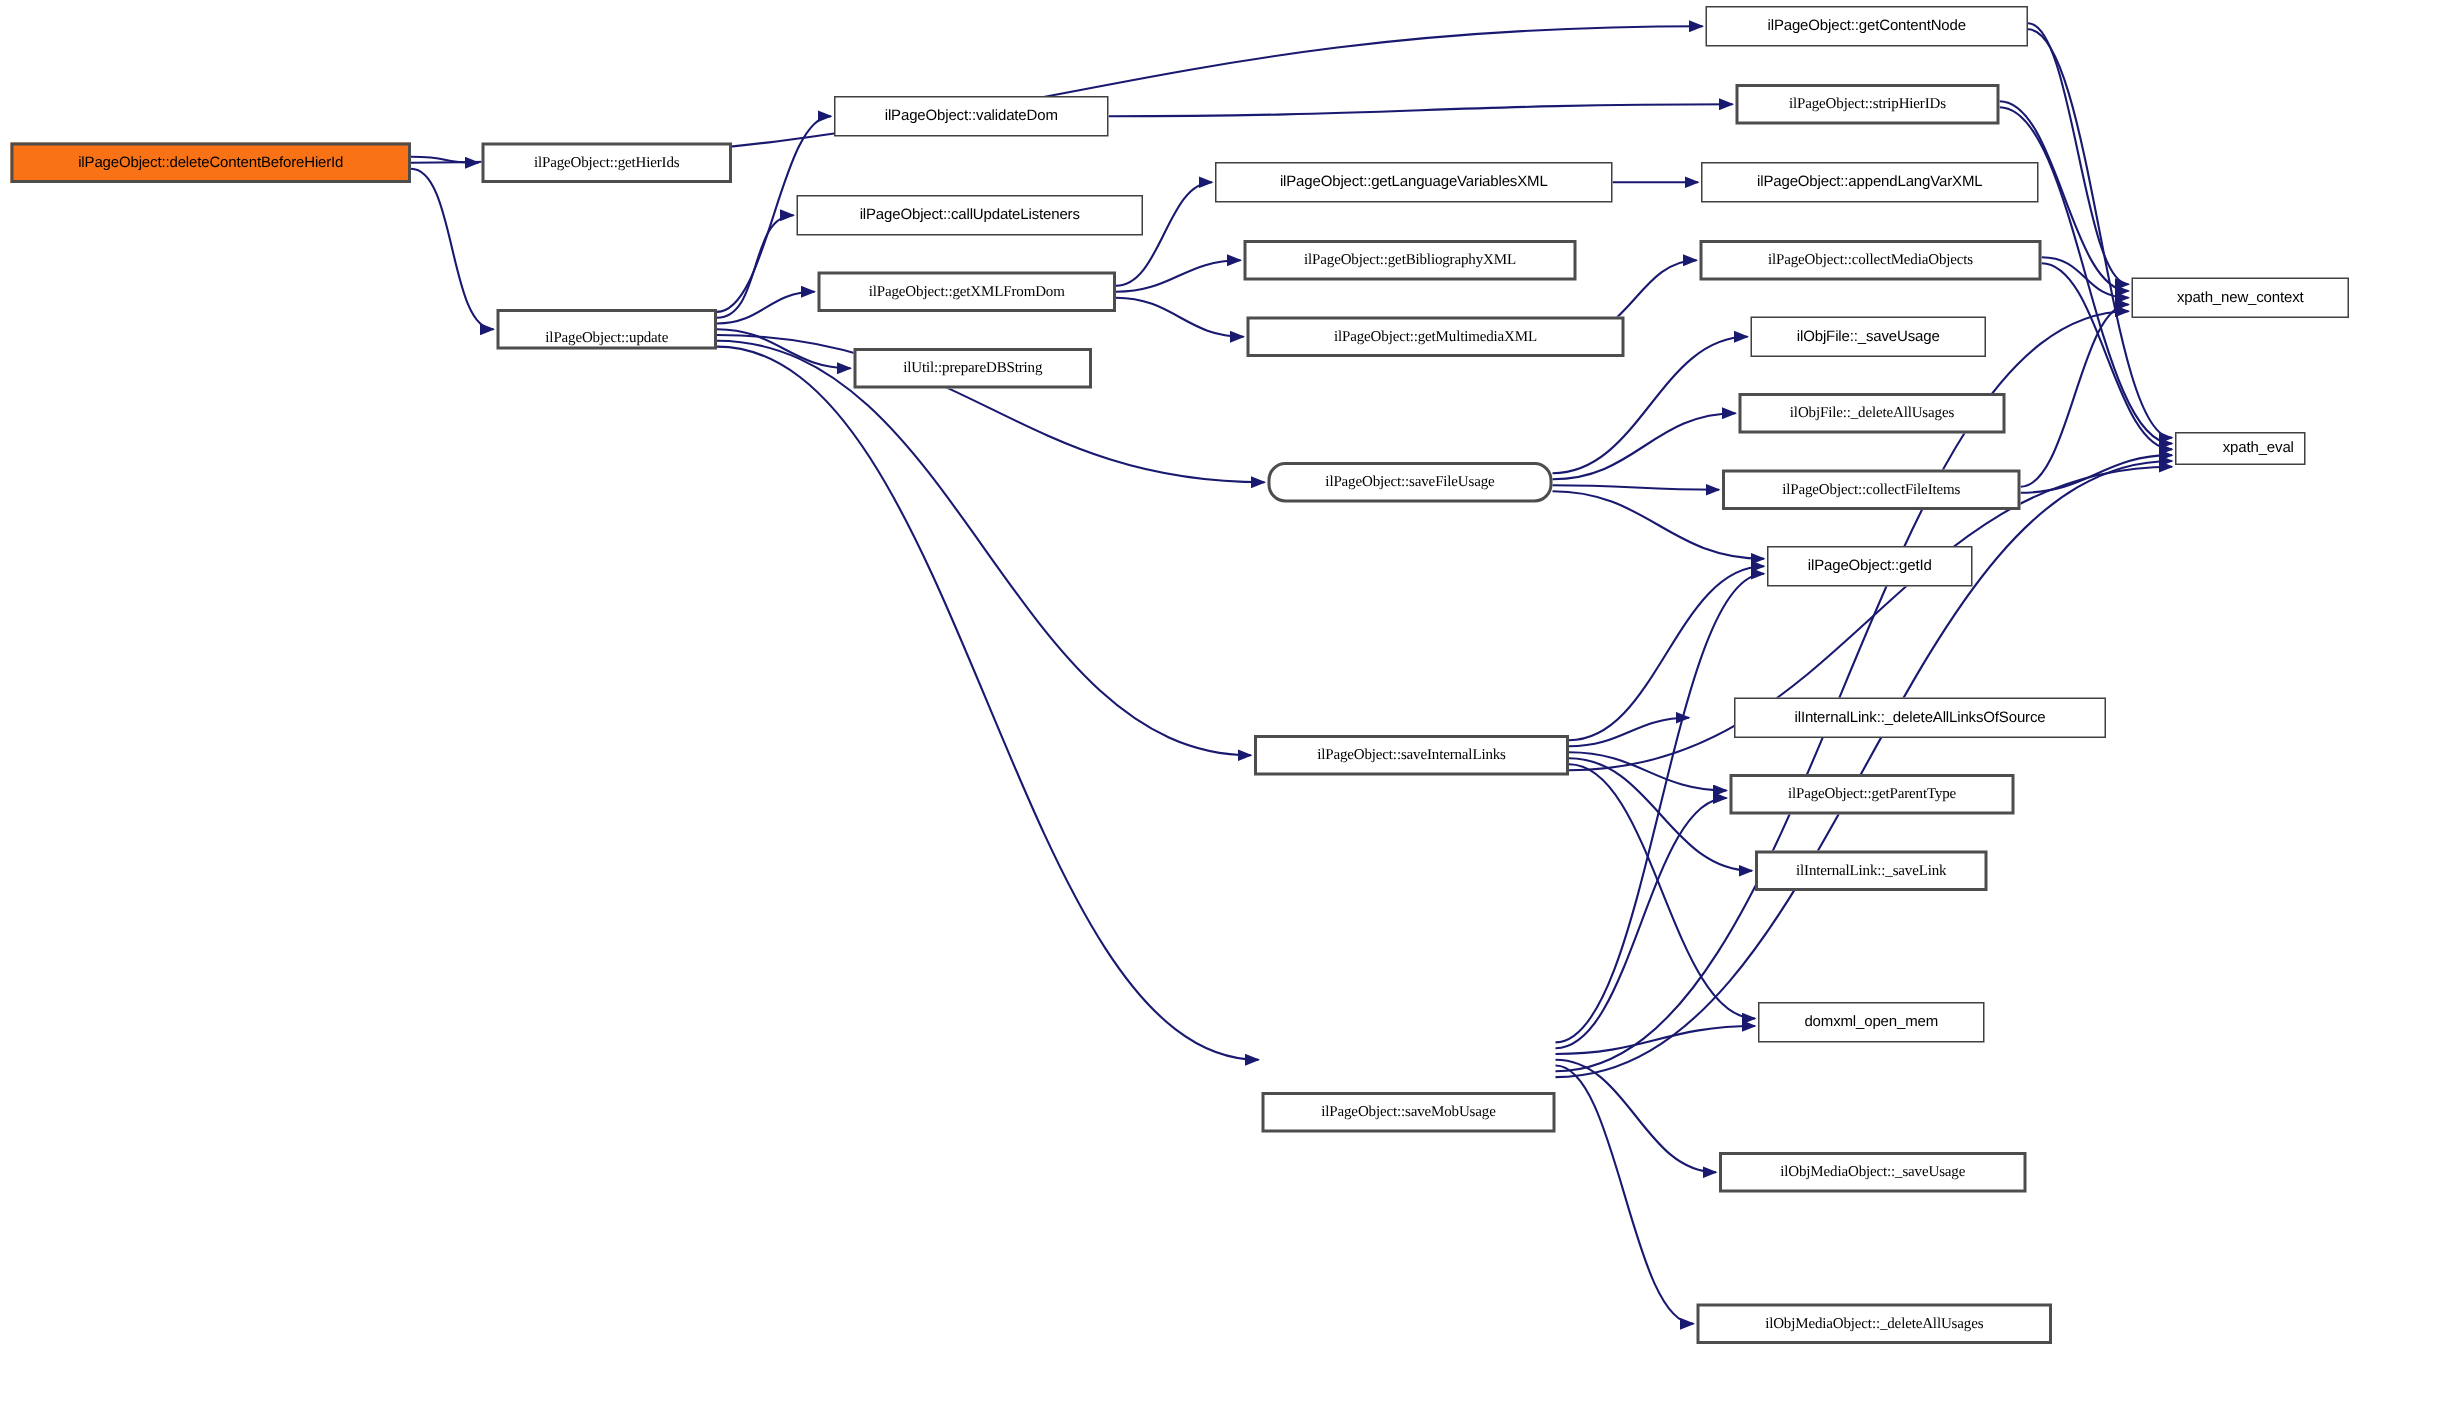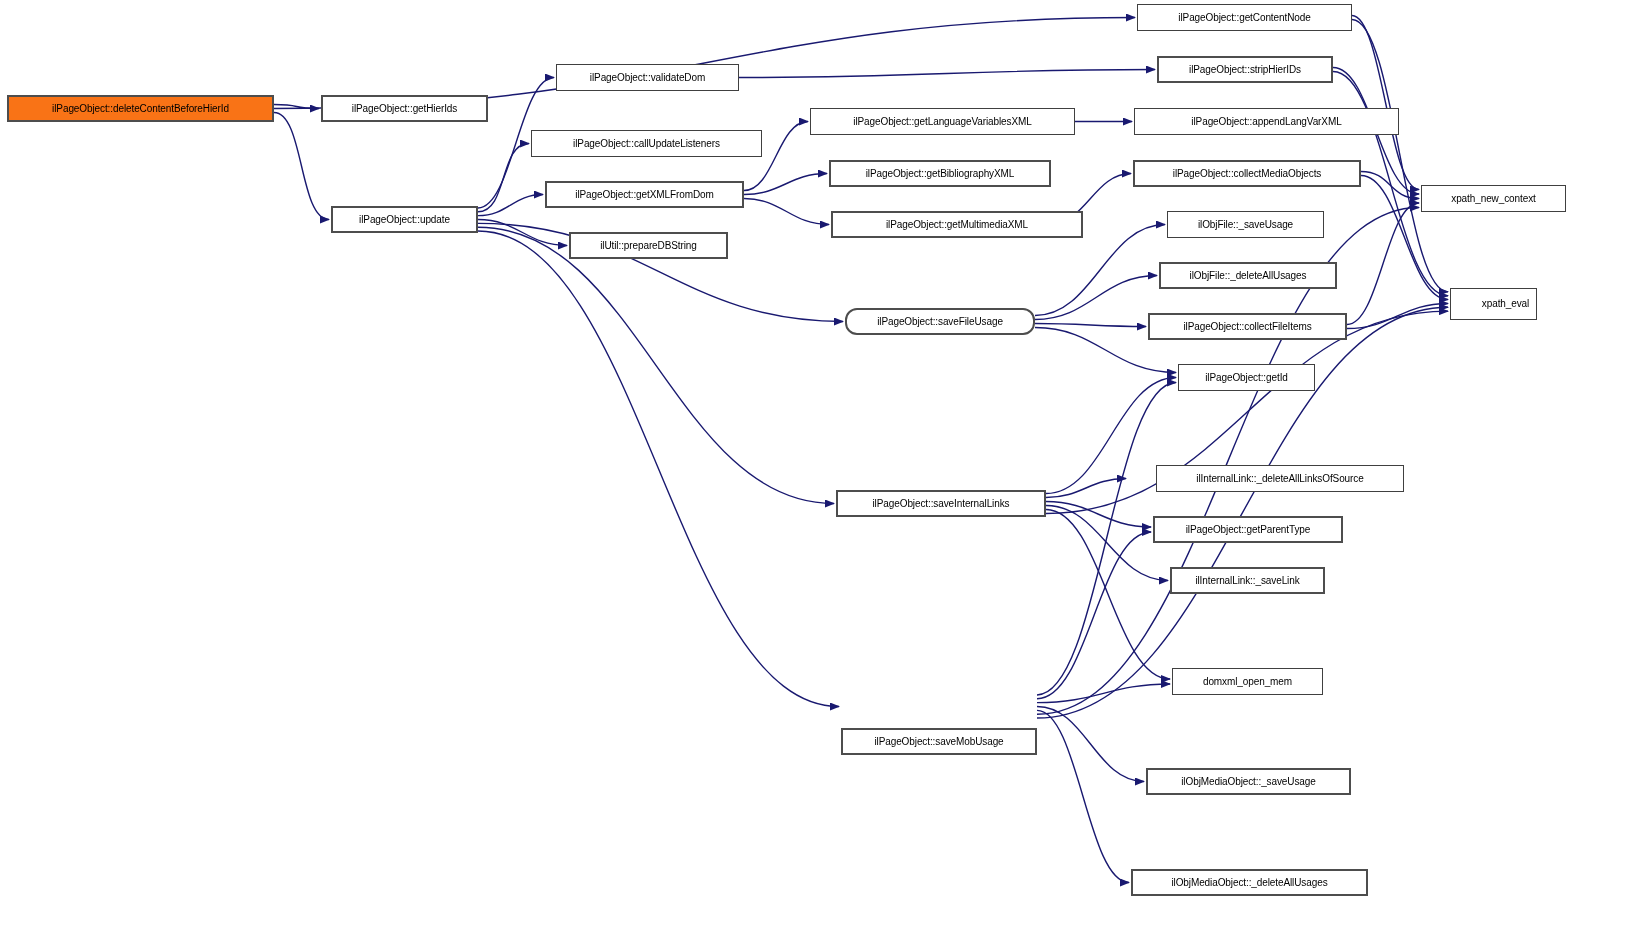--- a/index.html
+++ b/index.html
@@ -35,20 +35,21 @@
     border: 1px solid #404040;
     color: #000000;
     font-size: 10px;
     line-height: 1;
     white-space: nowrap;
     letter-spacing: -0.1px;
     z-index: 2;
   }
   .node.thick {
     border: 2px solid #4d4d4d;
+    font-family: Liberation Serif, serif;
   }
   .node.highlight {
     background: #f97316;
     border: 2px solid #4d4d4d;
   }
   .node-label {
     pointer-events: none;
   }
 </style>
 </head>
@@ -114,21 +115,21 @@
       </div>
       <div class="node" style="left: 556px; top: 64px; width: 183px; height: 27px;">
         <span class="node-label">ilPageObject::validateDom</span>
       </div>
       <div class="node" style="left: 531px; top: 130px; width: 231px; height: 27px;">
         <span class="node-label">ilPageObject::callUpdateListeners</span>
       </div>
       <div class="node thick" style="left: 545px; top: 181px; width: 199px; height: 27px;">
         <span class="node-label">ilPageObject::getXMLFromDom</span>
       </div>
-      <div class="node thick" style="left: 331px; top: 206px; width: 147px; height: 27px;">
+      <div class="node thick" style="left: 331px; top: 206px; width: 147px; height: 27px; align-items: flex-end;">
         <span class="node-label">ilPageObject::update</span>
       </div>
       <div class="node thick" style="left: 569px; top: 232px; width: 159px; height: 27px;">
         <span class="node-label">ilUtil::prepareDBString</span>
       </div>
       <div class="node" style="left: 810px; top: 108px; width: 265px; height: 27px;">
         <span class="node-label">ilPageObject::getLanguageVariablesXML</span>
       </div>
       <div class="node thick" style="left: 829px; top: 160px; width: 222px; height: 27px;">
         <span class="node-label">ilPageObject::getBibliographyXML</span>
@@ -144,21 +145,21 @@
       </div>
       <div class="node thick" style="left: 841px; top: 693px; width: 196px; height: 27px; margin-top: 35px;">
         <span class="node-label">ilPageObject::saveMobUsage</span>
       </div>
       <div class="node" style="left: 1137px; top: 4px; width: 215px; height: 27px;">
         <span class="node-label">ilPageObject::getContentNode</span>
       </div>
       <div class="node thick" style="left: 1157px; top: 56px; width: 176px; height: 27px;">
         <span class="node-label">ilPageObject::stripHierIDs</span>
       </div>
-      <div class="node" style="left: 1134px; top: 108px; width: 265px; height: 27px; text-align: right;">
+      <div class="node" style="left: 1134px; top: 108px; width: 225px; height: 27px; text-align: right;">
         <span class="node-label">ilPageObject::appendLangVarXML</span>
       </div>
       <div class="node thick" style="left: 1133px; top: 160px; width: 228px; height: 27px;">
         <span class="node-label">ilPageObject::collectMediaObjects</span>
       </div>
       <div class="node" style="left: 1167px; top: 211px; width: 157px; height: 27px;">
         <span class="node-label">ilObjFile::_saveUsage</span>
       </div>
       <div class="node thick" style="left: 1159px; top: 262px; width: 178px; height: 27px;">
         <span class="node-label">ilObjFile::_deleteAllUsages</span>
@@ -183,17 +184,17 @@
       </div>
       <div class="node thick" style="left: 1146px; top: 768px; width: 205px; height: 27px;">
         <span class="node-label">ilObjMediaObject::_saveUsage</span>
       </div>
       <div class="node thick" style="left: 1131px; top: 869px; width: 237px; height: 27px;">
         <span class="node-label">ilObjMediaObject::_deleteAllUsages</span>
       </div>
       <div class="node" style="left: 1421px; top: 185px; width: 145px; height: 27px;">
         <span class="node-label">xpath_new_context</span>
       </div>
-      <div class="node" style="left: 1450px; top: 288px; width: 87px; height: 32px; padding-left: 24px;">
+      <div class="node" style="left: 1450px; top: 288px; width: 87px; height: 22px; padding-left: 24px;">
         <span class="node-label">xpath_eval</span>
       </div>
     </div>
 </div>
 
 </body></html>

